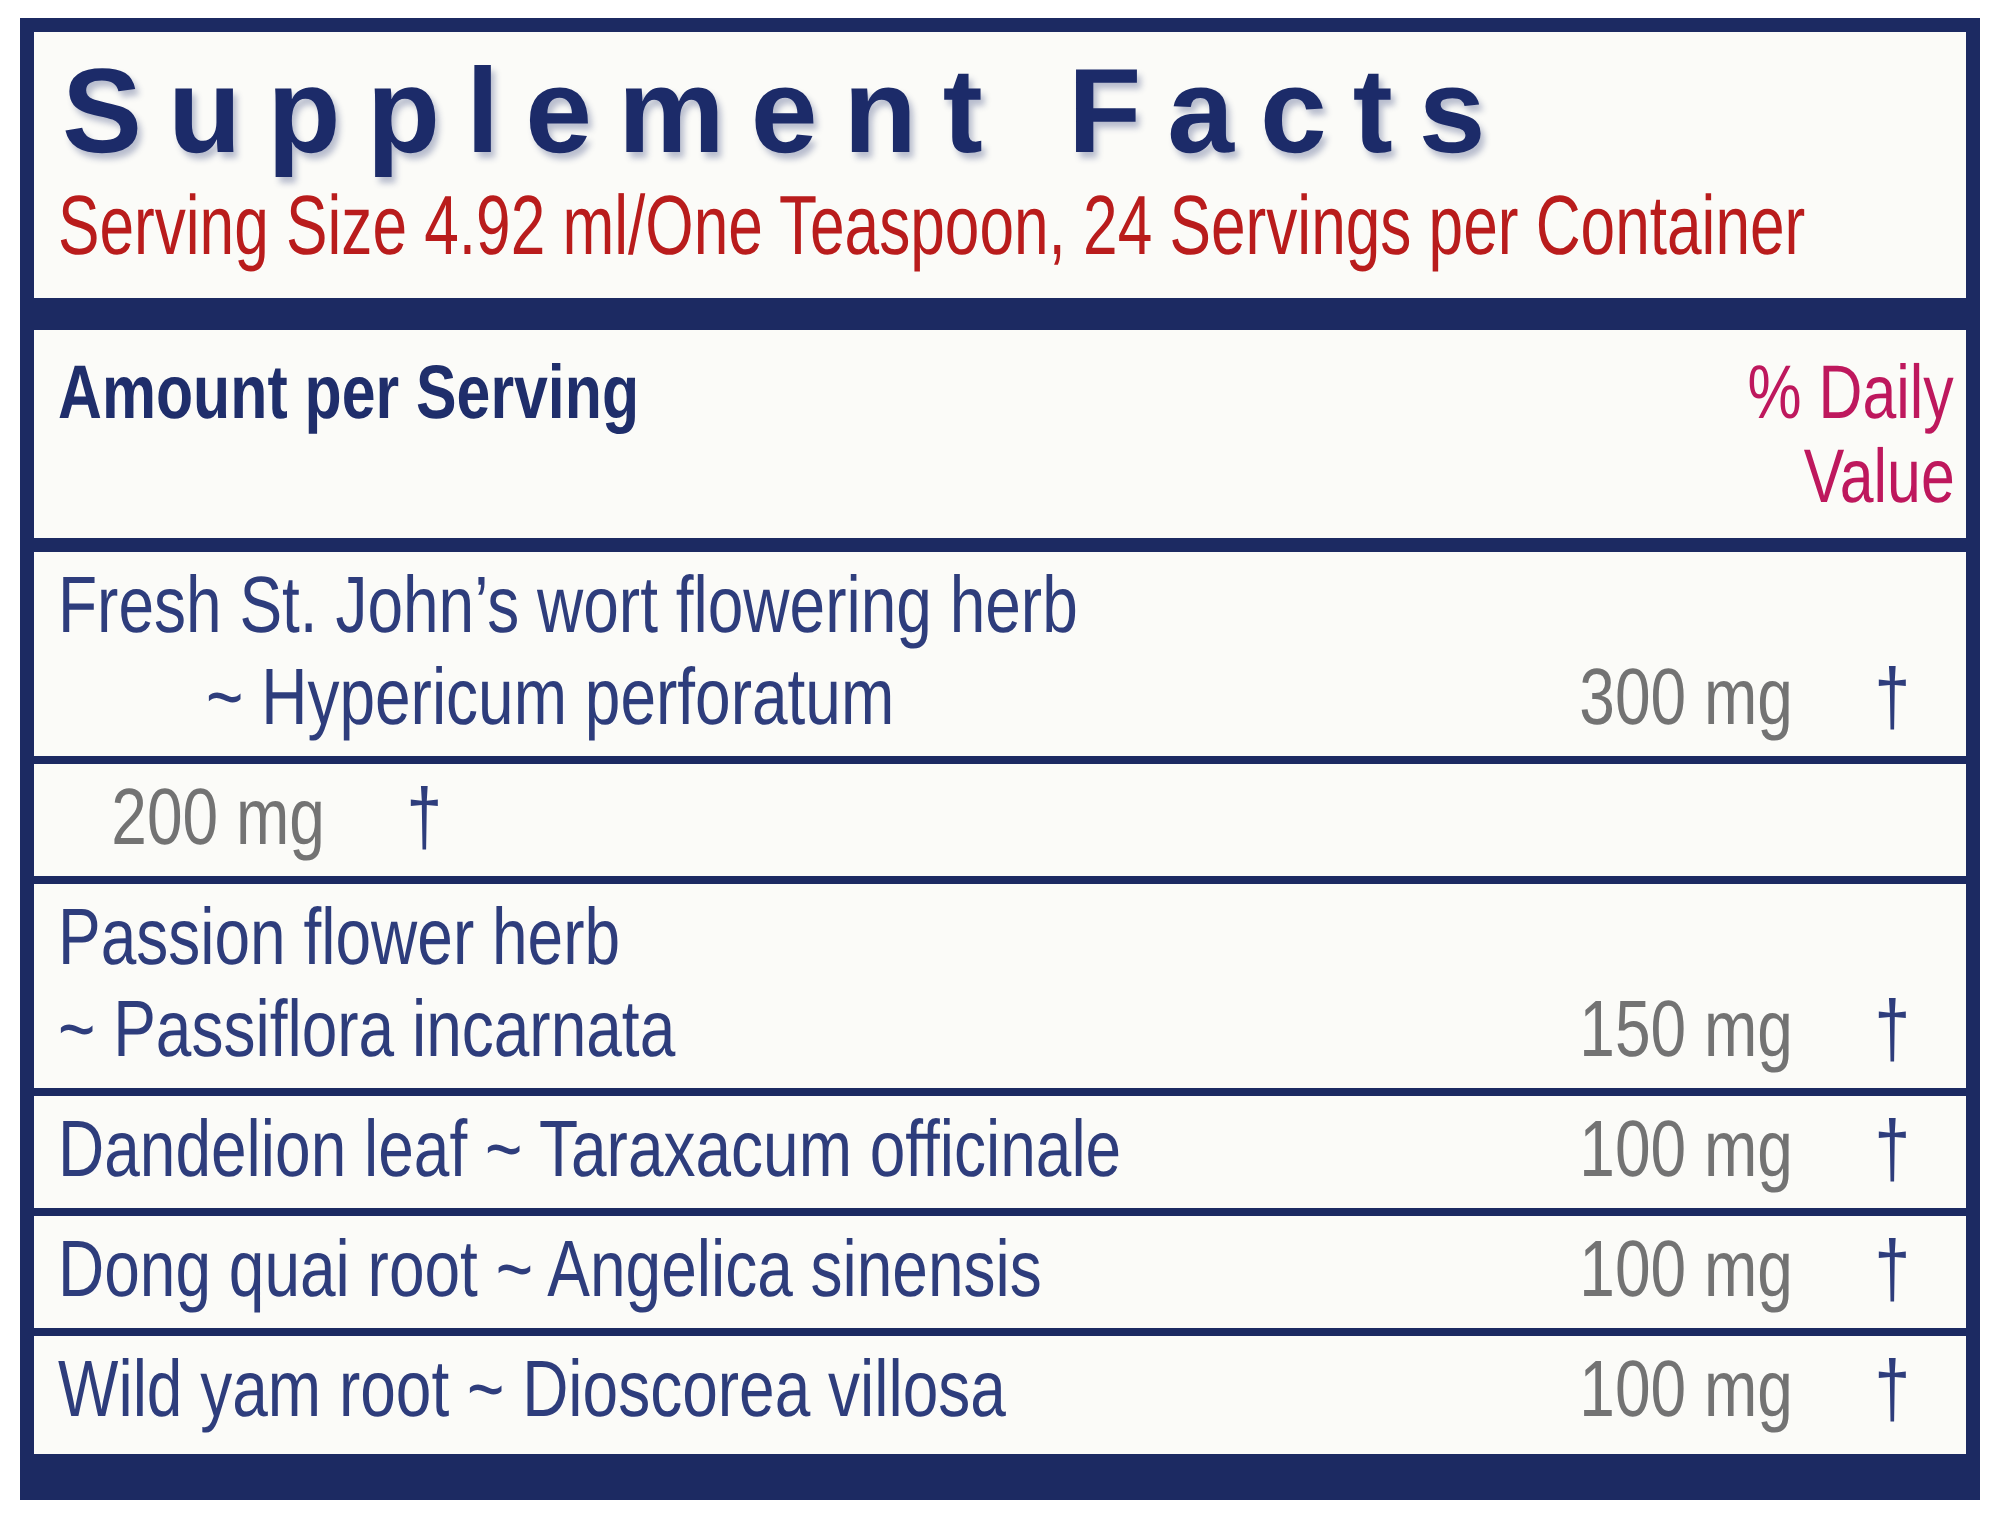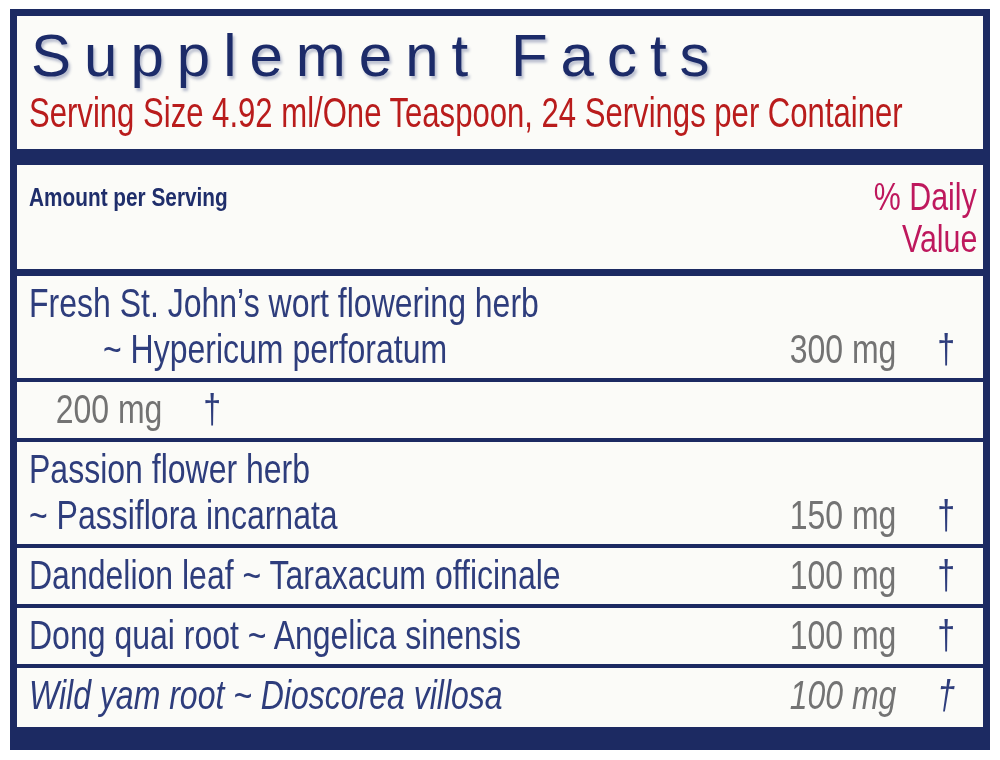--- a/index.html
+++ b/index.html
@@ -25,21 +25,21 @@
     white-space: nowrap;
   }
   .cond-r { transform-origin: right center; }
   .cond-c { transform-origin: center center; }
   .xcond  { transform: scaleX(0.74); }
 
   .title {
     margin: 9px 12px 0 14px;
     font-size: 60px;
     line-height: 62px;
-    font-weight: normal;
+    font-weight: bold;
     letter-spacing: 13px;
     color: #1c2b69;
     text-shadow: 2px 3px 3px rgba(28, 43, 105, 0.30);
   }
   .serving {
     margin: 2px 12px 0 12px;
     font-size: 42px;
     line-height: 47px;
     color: #b91c1c;
   }
@@ -48,36 +48,36 @@
   .bar-med   { height: 7px; }
   .bar-bottom { height: 18px; margin-top: 5px; }
 
   .header-row {
     display: flex;
     justify-content: space-between;
     align-items: flex-start;
     padding: 11px 6px 9px 12px;
   }
   .header-row .col-amount {
-    font-size: 26px; line-height: 42px;
+    font-size: 38px; line-height: 42px;
     font-weight: bold; color: #1f2e6b; text-align: center;
   }
   .header-row .col-dv {
     font-size: 38px; line-height: 42px;
     font-weight: normal; color: #be185d;
     text-align: right;
   }
 
   .row {
     display: flex;
     align-items: flex-end;
     border-bottom: 4px solid #1c2a62;
     padding: 4px 6px 6px 12px;
   }
-  .row.last { border-bottom: none; padding-bottom: 4px; font-style: italic; }
+  .row.last { border-bottom: none; padding-bottom: 4px; }
   .row .name {
     flex: 1;
     font-size: 40px; line-height: 46px;
     color: #2e3d7c;
   }
   .row .name .line2.indent { padding-left: 74px; }
   .row .amt {
     width: 126px;
     margin-right: 26px;
     text-align: right;

